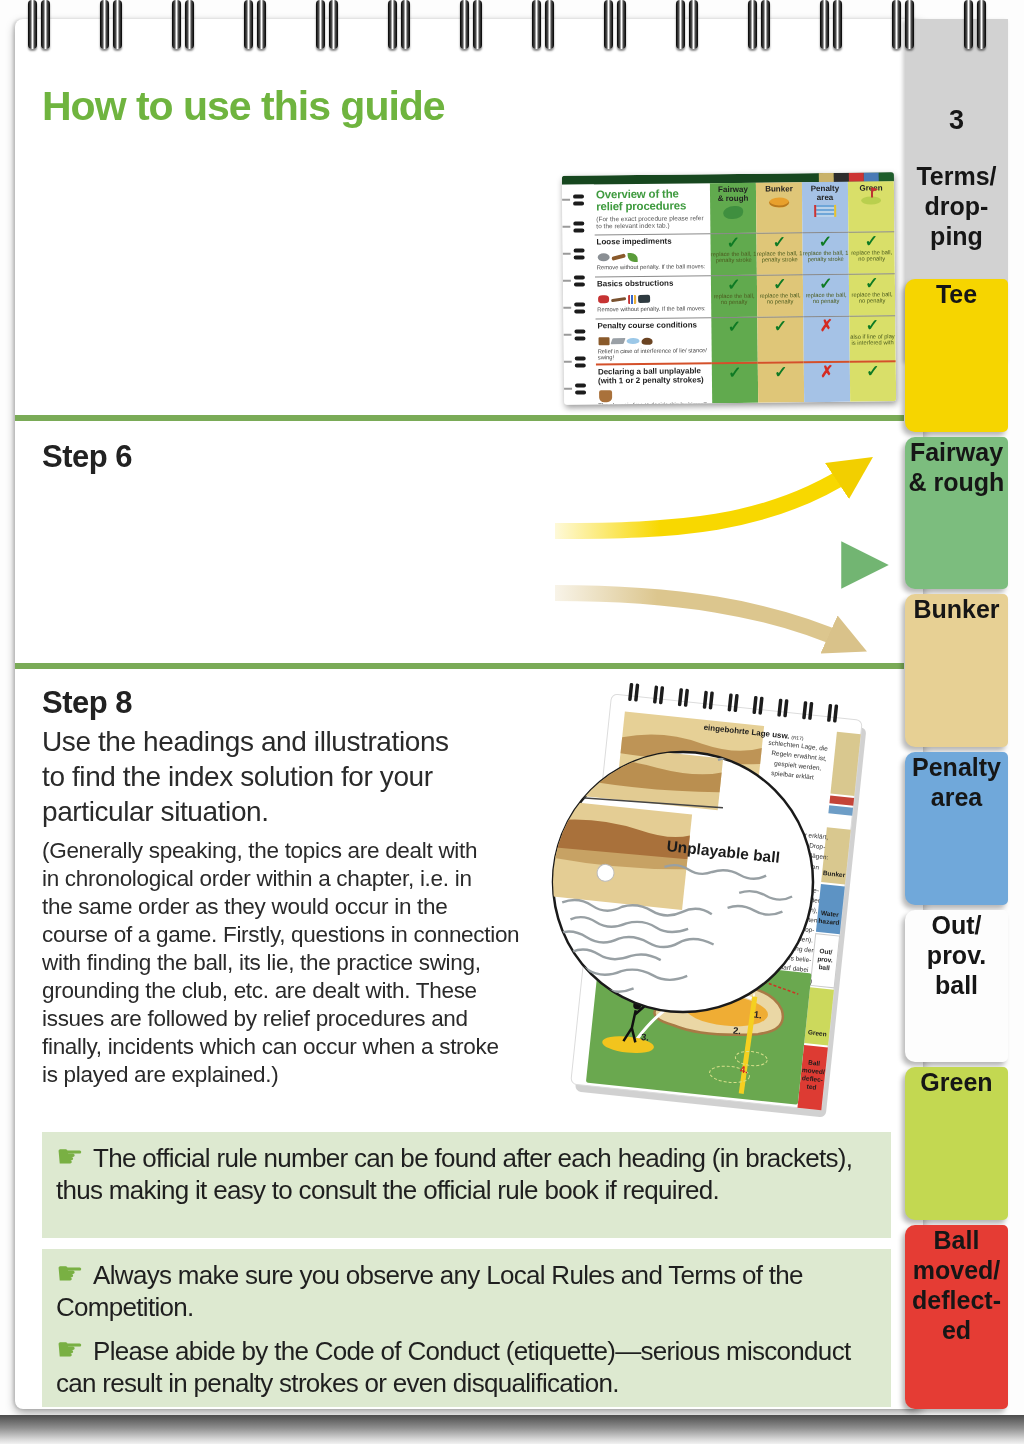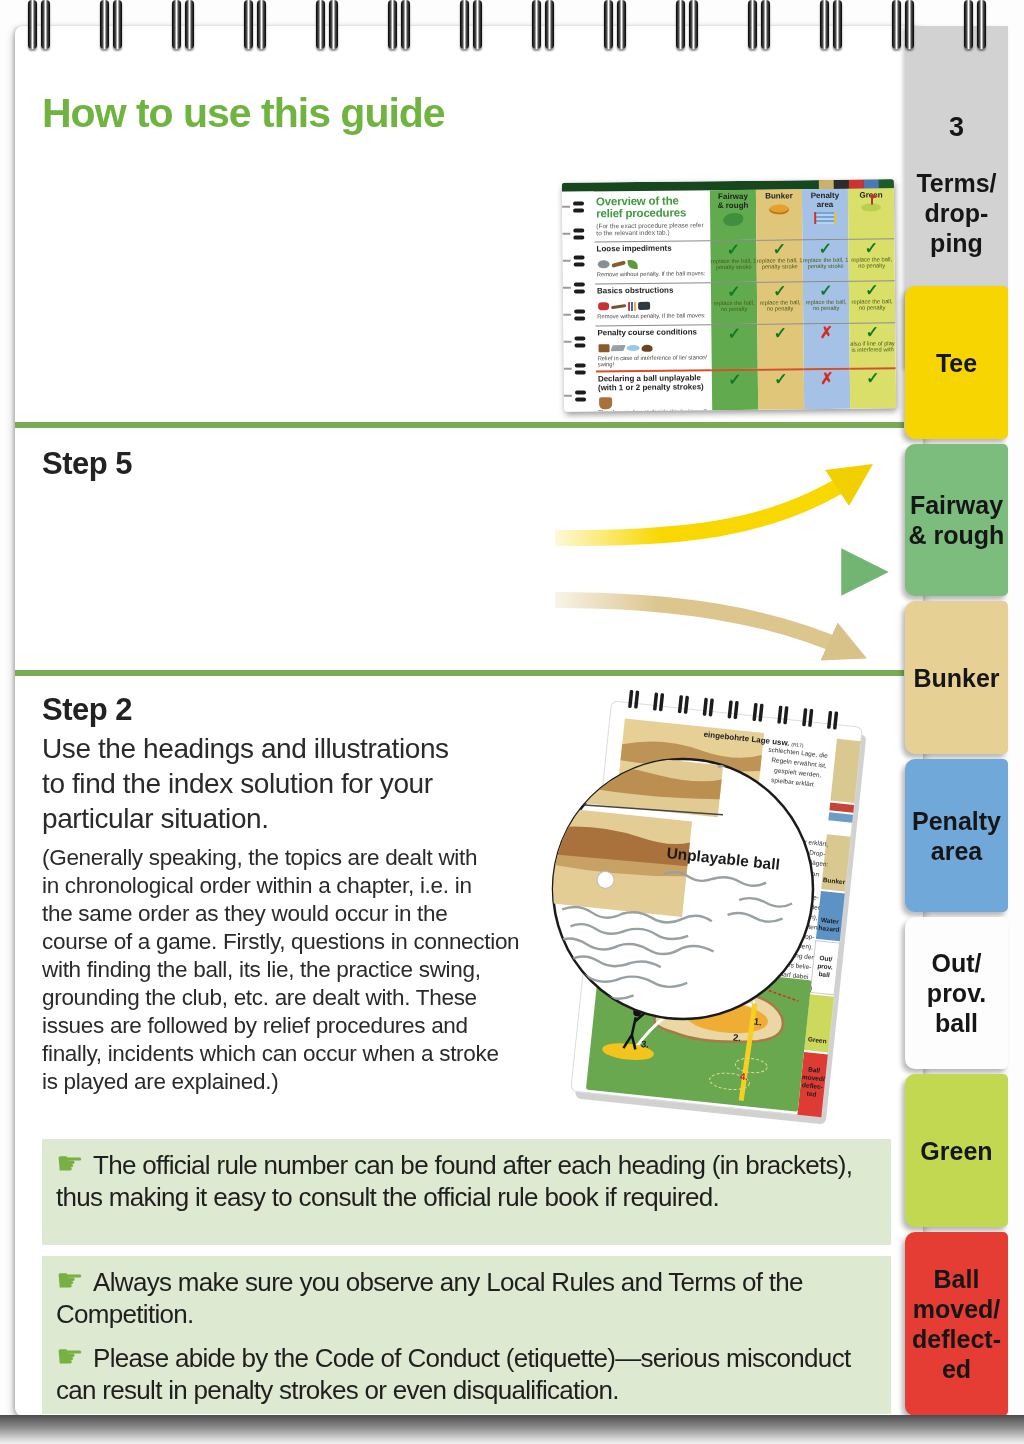--- a/index.html
+++ b/index.html
@@ -1,17 +1,17 @@
 <!DOCTYPE html>
 <html><head>
 <meta charset="utf-8">
 <style>
   html,body{margin:0;padding:0}
   body{width:1024px;height:1444px;background:#fdfdfd;font-family:"Liberation Sans",sans-serif;position:relative;overflow:hidden}
-  .page{position:absolute;left:15px;top:26px;width:908px;height:1390px;background:#ffffff;border-radius:8px;
+  .page{position:absolute;left:15px;top:19px;width:908px;height:1390px;background:#ffffff;border-radius:8px;
         box-shadow:0 4px 10px rgba(0,0,0,.35), -2px 0 3px rgba(0,0,0,.12)}
   .bottom-band{position:absolute;left:0;top:1415px;width:1024px;height:29px;
         background:linear-gradient(180deg,#4c4c4c 0%,#8f8f8f 45%,#dadada 85%,#f2f2f2 100%)}
   
   .spiral-pair{position:absolute;top:0;height:49px;width:22px}
   .wire{position:absolute;top:0;width:9px;height:49px;border-radius:4px;
         background:linear-gradient(90deg,#000 0%,#4a4a4a 28%,#fff 50%,#4a4a4a 72%,#000 100%);
         box-shadow:0 2px 2px rgba(0,0,0,.45)}
   .wire.w2{left:13px}
   
@@ -23,21 +23,21 @@
   .para{position:absolute;left:27px;top:818px;width:530px;font-size:22.5px;line-height:28px;color:#2a2a2a;
         white-space:pre-line;letter-spacing:-0.3px}
   .divider{position:absolute;left:0;width:889px;height:6px;background:#7aab57}
   #div1{top:396px}#div2{top:644px}
   
   .note{position:absolute;left:27px;width:849px;background:#dde9d0;padding:9px 14px 8px 14px;box-sizing:border-box;
         font-size:26px;line-height:32px;color:#1f1f1f;letter-spacing:-0.7px}
   #note1{top:1113px;min-height:106px}#note2{top:1230px;min-height:72px}#note3{top:1306px;min-height:76px}
   .finger{color:#79b043;font-size:31px;margin-right:10px}
   
-  .tab{position:absolute;left:890px;width:103px;display:flex;flex-direction:column;align-items:center;justify-content:center;
+  .tab{position:absolute;left:890px;width:103px;display:flex;flex-direction:column;align-items:center;
        text-align:center;font-weight:700;color:#161616;font-size:25px;line-height:30px;white-space:pre-line;
        border-radius:10px 5px 5px 10px;box-shadow:-3px 4px 5px rgba(0,0,0,.28)}
   .tab.tab-current{border-radius:0 0 0 0;justify-content:flex-start;padding-top:86px;box-shadow:-2px 2px 4px rgba(0,0,0,.2)}
   .tab .num{font-size:27px;margin-bottom:26px}
   
   .ot{position:absolute;left:548px;top:155px;width:332px;height:229px;background:#fff;border-radius:3px;overflow:hidden;
       transform:rotate(-0.6deg);box-shadow:1px 3px 6px rgba(0,0,0,.4);font-family:"Liberation Sans",sans-serif}
   .ot-topbar{height:9px;background:#17471f;display:flex;justify-content:flex-end}
   .ot-topbar span{width:15px;height:9px;display:block}
   .ot-body{display:flex;height:220px}
@@ -230,21 +230,21 @@
           <div class="ot-cell red-sep" style="background: rgb(217, 223, 105);">
             <span class="mark check">✓</span>
           </div>
         </div>
     </div>
   </div>
 
   <div class="divider" id="div1"></div>
 
   <section class="step" id="step2">
-    <h2>Step 5</h2>
+    <h2>Step 6</h2>
   </section>
 
   <svg class="arrows" width="362" height="230" viewBox="0 0 362 230">
     <defs>
       <linearGradient id="gy" x1="0" y1="0" x2="1" y2="0">
         <stop offset="0" stop-color="#f8d800" stop-opacity="0.15"></stop>
           <stop offset="0.35" stop-color="#f8d800"></stop>
       </linearGradient>
       <linearGradient id="gg" x1="0" y1="0" x2="1" y2="0">
         <stop offset="0" stop-color="#7cbd7c" stop-opacity="0.2"></stop>
@@ -265,21 +265,21 @@
         </marker>
     </defs>
     <path d="M12,92 C130,92 225,88 312,30" stroke="url(#gy)" stroke-width="16" fill="none" marker-end="url(#mY)"></path>
     <path d="M12,126 L322,126" stroke="url(#gg)" stroke-width="19" fill="none" marker-end="url(#mG)"></path>
     <path d="M12,154 C130,154 225,168 305,204" stroke="url(#gt)" stroke-width="16" fill="none" marker-end="url(#mT)"></path>
   </svg>
 
   <div class="divider" id="div2"></div>
 
   <section class="step" id="step3">
-    <h2>Step 2</h2>
+    <h2>Step 8</h2>
     <div class="body">Use the headings and illustrations
 to find the index solution for your
 particular situation.</div>
   </section>
 
   <div class="para">(Generally speaking, the topics are dealt with
 in chronological order within a chapter, i.e. in
 the same order as they would occur in the
 course of a game. Firstly, questions in connection
 with finding the ball, its lie, the practice swing,

